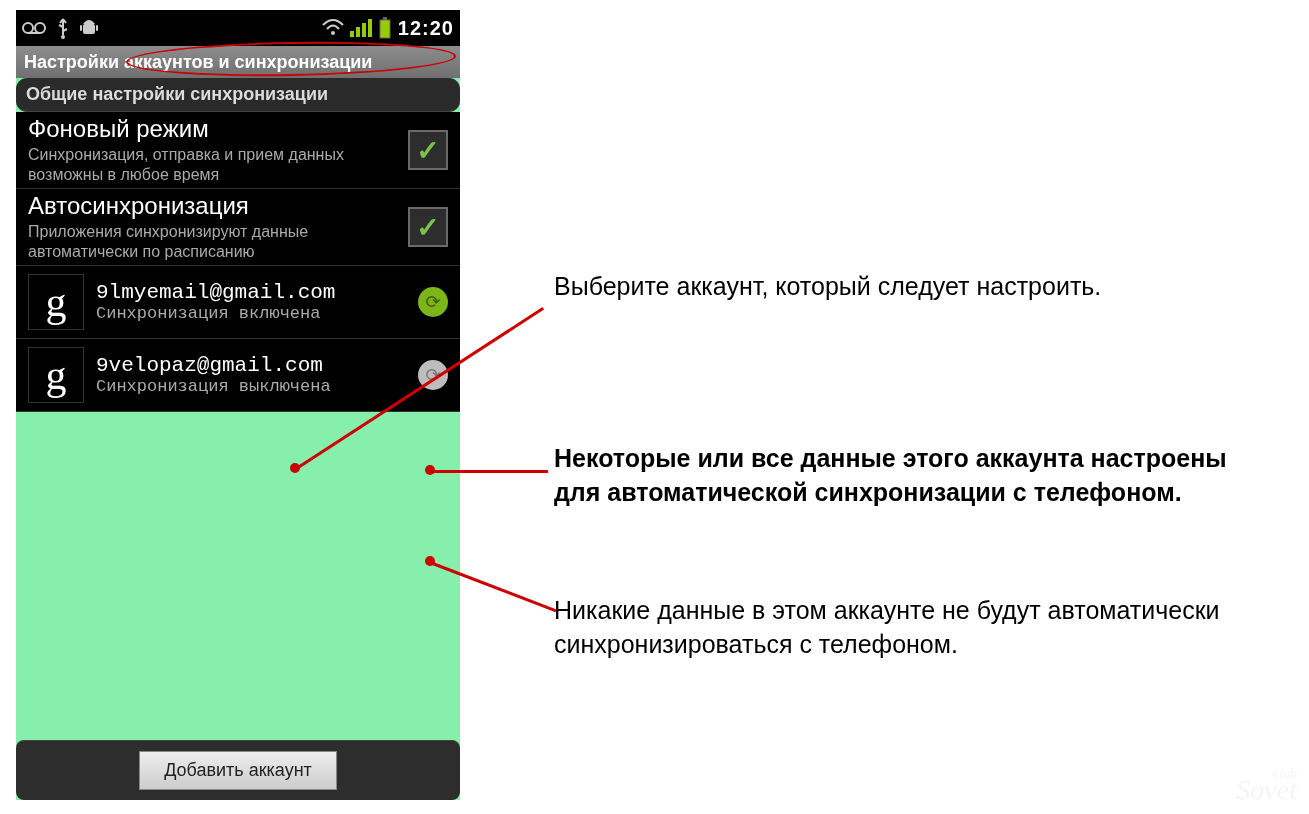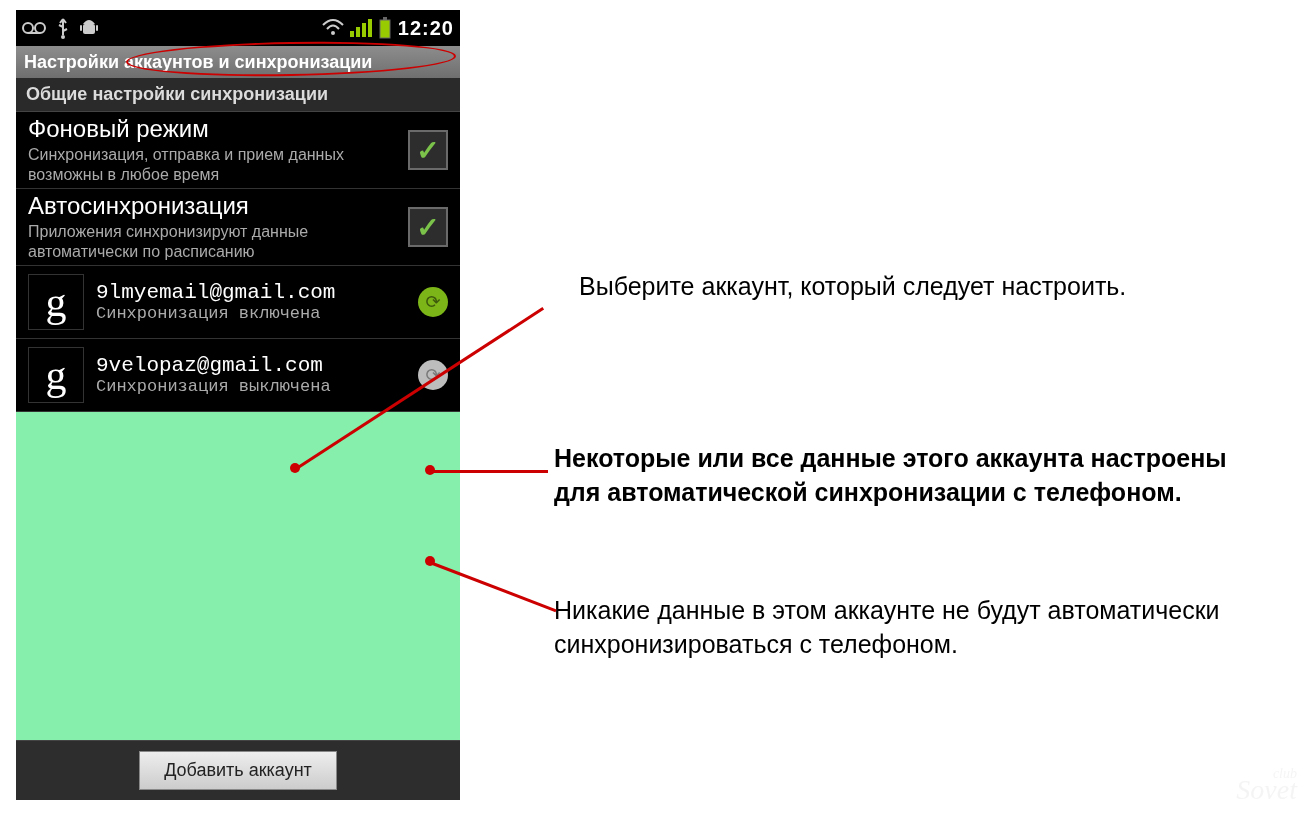--- a/index.html
+++ b/index.html
@@ -55,20 +55,21 @@
     pointer-events: none;
     transform: rotate(-1deg);
   }
   .section-header {
     background: #2a2a2a;
     color: #dcdcdc;
     font-size: 18px;
     padding: 6px 10px;
     border-bottom: 1px solid #444;
     font-weight: bold;
+    border-radius: 11px;
   }
   .setting-row {
     background: #000;
     display: flex;
     align-items: center;
     padding: 3px 12px;
     border-bottom: 1px solid #333;
   }
   .setting-text { flex: 1; }
   .setting-title { color: #fff; font-size: 24px; margin-bottom: 2px; }
@@ -112,38 +113,39 @@
   .sync-on { background: #7cb518; color: #3d5a0c; }
   .sync-off { background: #bdbdbd; color: #7a7a7a; }
   .sync-glyph { font-size: 18px; }
   .bottom-area {
     position: absolute;
     bottom: 0; left: 0; right: 0;
     height: 60px;
     background: #2d2d2d;
     display: flex; align-items: center; justify-content: center;
     border-top: 1px solid #444;
+    border-radius: 8px;
   }
   .add-btn {
     background: linear-gradient(#eee,#ccc);
     border: 1px solid #888;
     color: #222;
     font-size: 18px;
     padding: 8px 24px;
     cursor: pointer;
   }
   
   .annotation {
     position: absolute;
     color: #000;
     font-size: 25px;
     line-height: 1.35;
     width: 700px;
   }
-  .ann1 { left: 579px; top: 270px; }
+  .ann1 { left: 554px; top: 270px; }
   .ann2 { left: 554px; top: 442px; font-weight: bold; }
   .ann3 { left: 554px; top: 594px; }
   
   .line {
     position: absolute;
     background: #c00;
     height: 3px;
     transform-origin: left center;
   }
   .dot {

